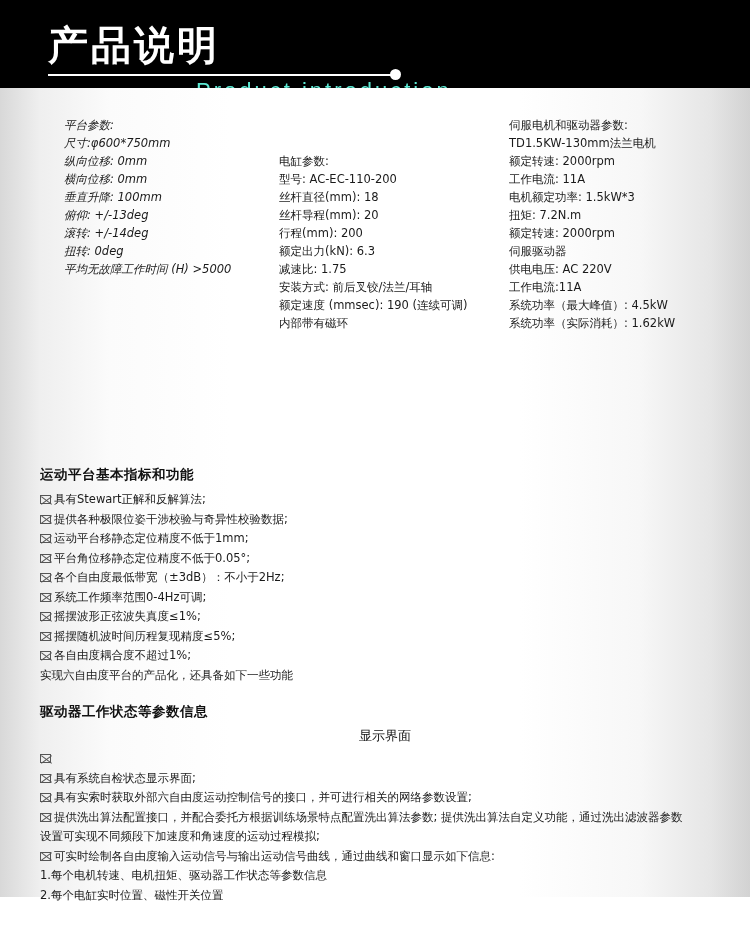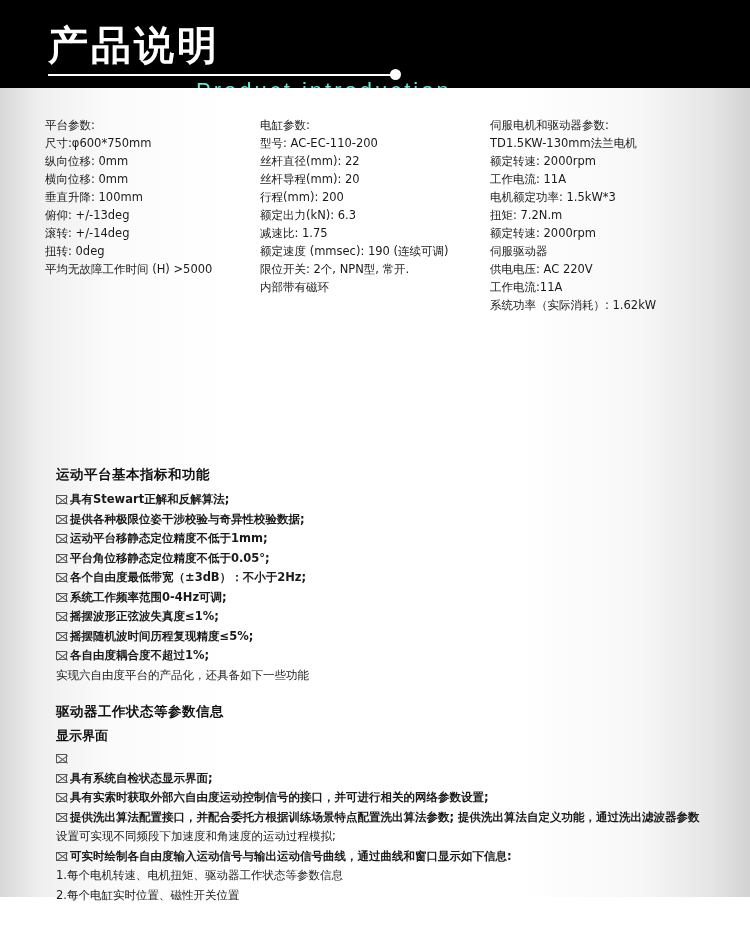--- a/index.html
+++ b/index.html
@@ -72,47 +72,47 @@
 
   
   .specs {
     position: absolute;
     left: 0;
     top: 28px;
     width: 750px;
     display: flex;
   }
   .spec-col { font-size: 11.5px; line-height: 18px; color: #1a1a1a; }
-  .spec-col-1 { margin-left: 45px; width: 215px; }
-  .spec-col-2 { width: 230px; }
+  .spec-col-1 { margin-left: 64px; width: 215px; font-style: italic; }
+  .spec-col-2 { width: 230px; margin-top: 36px; }
   .spec-col-3 { width: 240px; }
   .spec-line { white-space: nowrap; }
 
   
-  .section { position: absolute; left: 40px; width: 690px; margin-left: 16px; }
+  .section { position: absolute; left: 40px; width: 690px; }
   .sec-title {
     font-size: 13.5px;
     font-weight: bold;
     color: #111;
     margin-bottom: 6px;
     letter-spacing: 0.5px;
   }
   .sec-subtitle {
     font-size: 13px;
-    font-weight: bold;
+    font-weight: normal;
     color: #111;
     margin-top: 2px;
     margin-bottom: 4px;
+    text-align: center;
   }
   .bullet-line {
     font-size: 11.5px;
     line-height: 19.5px;
     color: #1a1a1a;
     white-space: nowrap;
-    font-weight: bold;
   }
   .bullet-mark {
     display: inline-block;
     width: 11px;
     height: 9px;
     border: 1px solid #555;
     position: relative;
     margin-right: 3px;
     vertical-align: -1px;
   }
@@ -160,41 +160,42 @@
       <div class="spec-line">垂直升降: 100mm</div>
       <div class="spec-line">俯仰: +/-13deg</div>
       <div class="spec-line">滚转: +/-14deg</div>
       <div class="spec-line">扭转: 0deg</div>
       <div class="spec-line">平均无故障工作时间 (H) &gt;5000</div>
     </div>
 
     <div class="spec-col spec-col-2">
       <div class="spec-line">电缸参数:</div>
       <div class="spec-line">型号: AC-EC-110-200</div>
-      <div class="spec-line">丝杆直径(mm): 22</div>
+      <div class="spec-line">丝杆直径(mm): 18</div>
       <div class="spec-line">丝杆导程(mm): 20</div>
       <div class="spec-line">行程(mm): 200</div>
       <div class="spec-line">额定出力(kN): 6.3</div>
       <div class="spec-line">减速比: 1.75</div>
+      <div class="spec-line">安装方式: 前后叉铰/法兰/耳轴</div>
       <div class="spec-line">额定速度 (mmsec): 190 (连续可调)</div>
-      <div class="spec-line">限位开关: 2个, NPN型, 常开.</div>
       <div class="spec-line">内部带有磁环</div>
     </div>
 
     <div class="spec-col spec-col-3">
       <div class="spec-line">伺服电机和驱动器参数:</div>
       <div class="spec-line">TD1.5KW-130mm法兰电机</div>
       <div class="spec-line">额定转速: 2000rpm</div>
       <div class="spec-line">工作电流: 11A</div>
       <div class="spec-line">电机额定功率: 1.5kW*3</div>
       <div class="spec-line">扭矩: 7.2N.m</div>
       <div class="spec-line">额定转速: 2000rpm</div>
       <div class="spec-line">伺服驱动器</div>
       <div class="spec-line">供电电压: AC 220V</div>
       <div class="spec-line">工作电流:11A</div>
+      <div class="spec-line">系统功率（最大峰值）: 4.5kW</div>
       <div class="spec-line">系统功率（实际消耗）: 1.62kW</div>
     </div>
   </div>
 
   <div class="section" id="sec-motion">
     <div class="sec-title">运动平台基本指标和功能</div>
 
     <div class="bullet-line">
       <span class="bullet-mark"></span><span>具有Stewart正解和反解算法;</span>
     </div>

